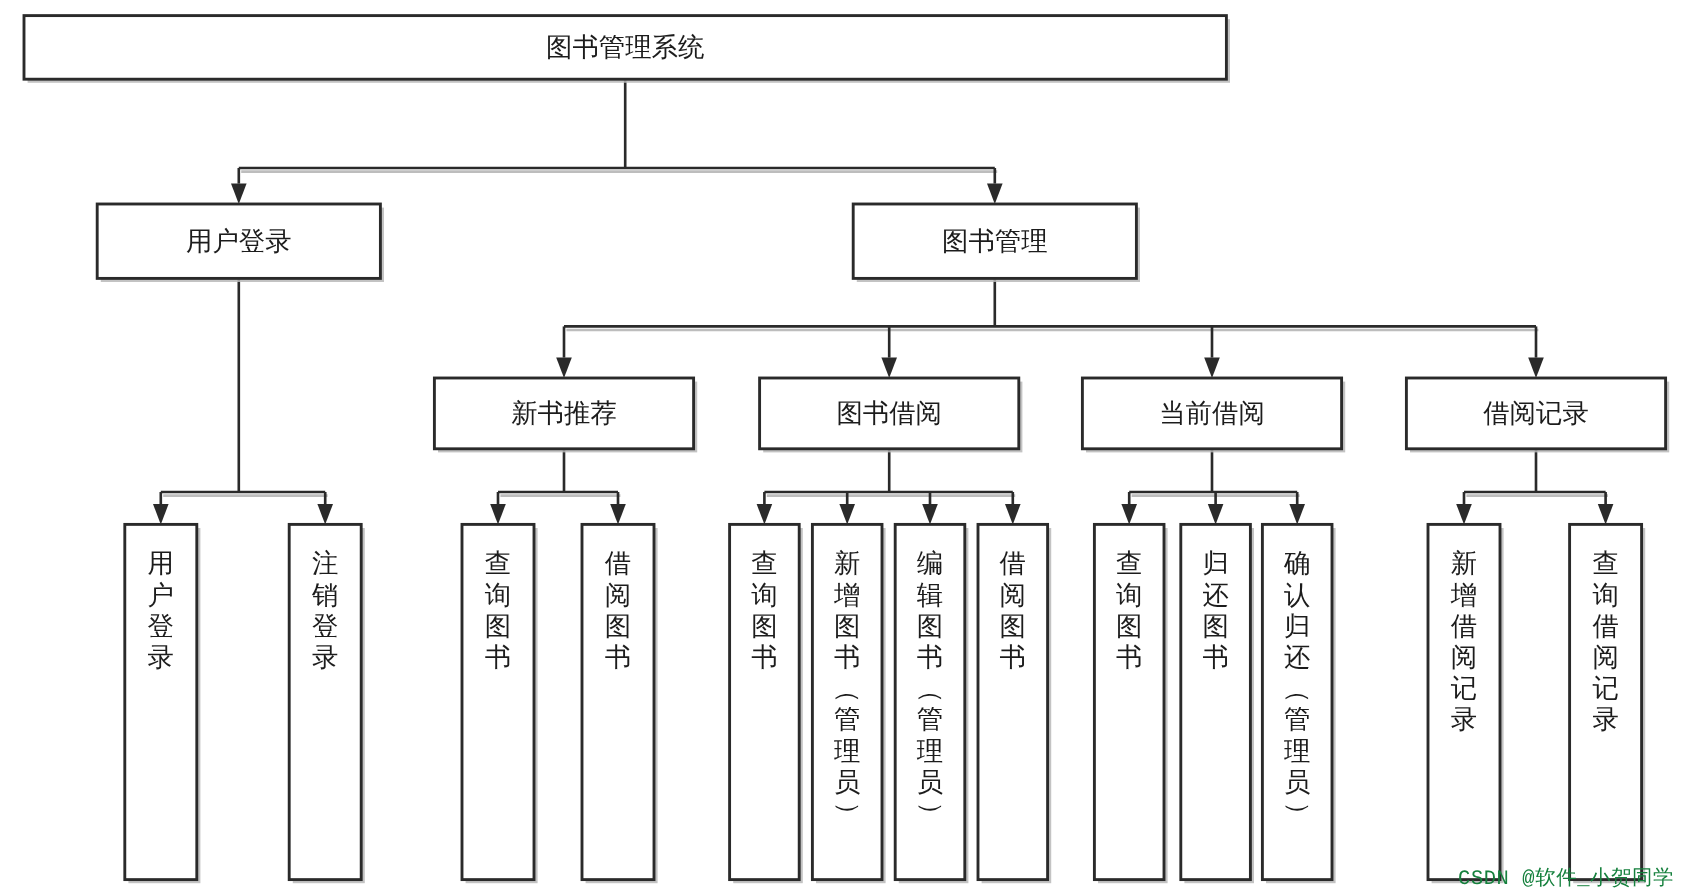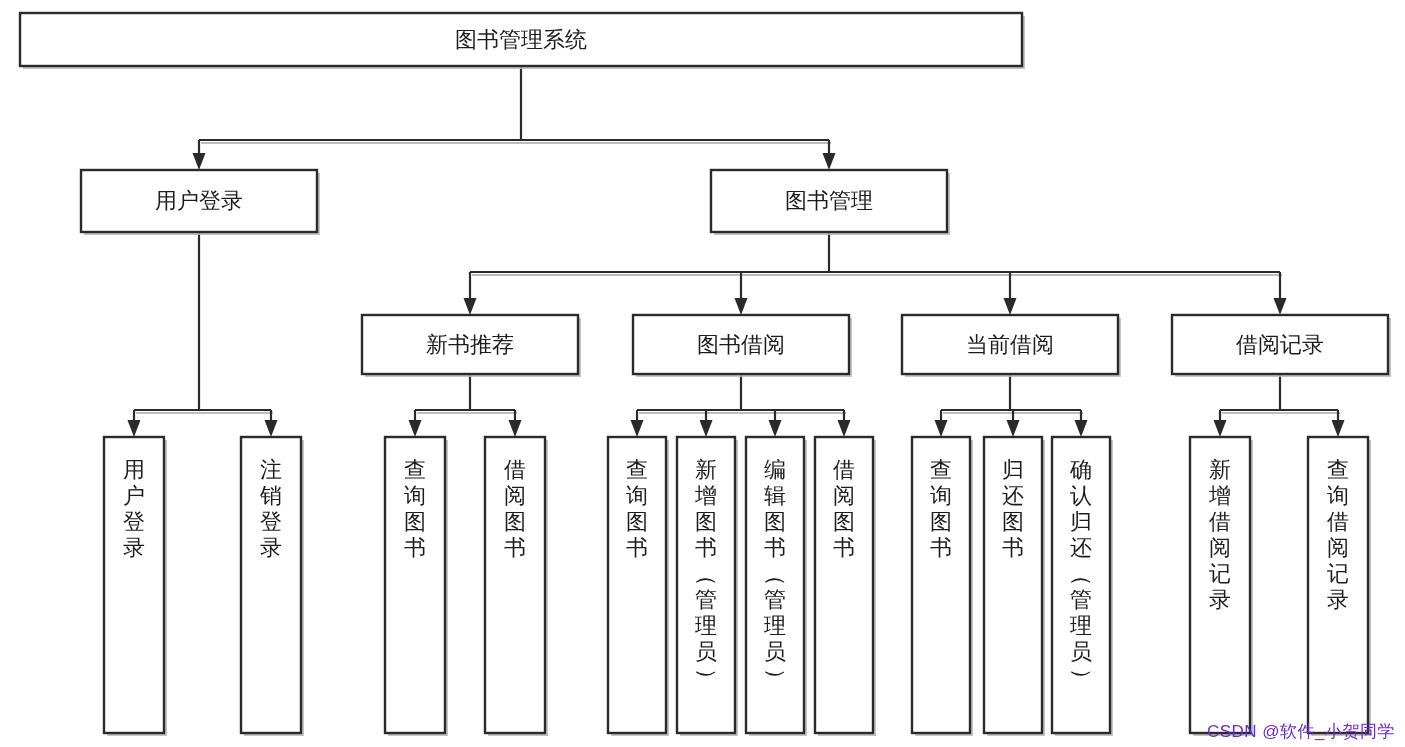--- a/index.html
+++ b/index.html
@@ -60,23 +60,23 @@
     font-family: "DejaVu Sans", "Liberation Sans", sans-serif;
     font-size: 22px;
     fill: #1c1c1c;
     text-anchor: middle;
     dominant-baseline: middle;
   }
   .watermark {
     position: absolute;
     right: 10px;
     bottom: 4px;
-    font-family: Liberation Sans, sans-serif;
+    font-family: Liberation Mono, monospace;
     font-size: 17px;
-    color: #6d28d9;
+    color: #15803d;
     white-space: nowrap;
     letter-spacing: 0.5px;
     user-select: none;
   }
 </style>
 </head>
 <body>
 
 <div id="stage">
 

